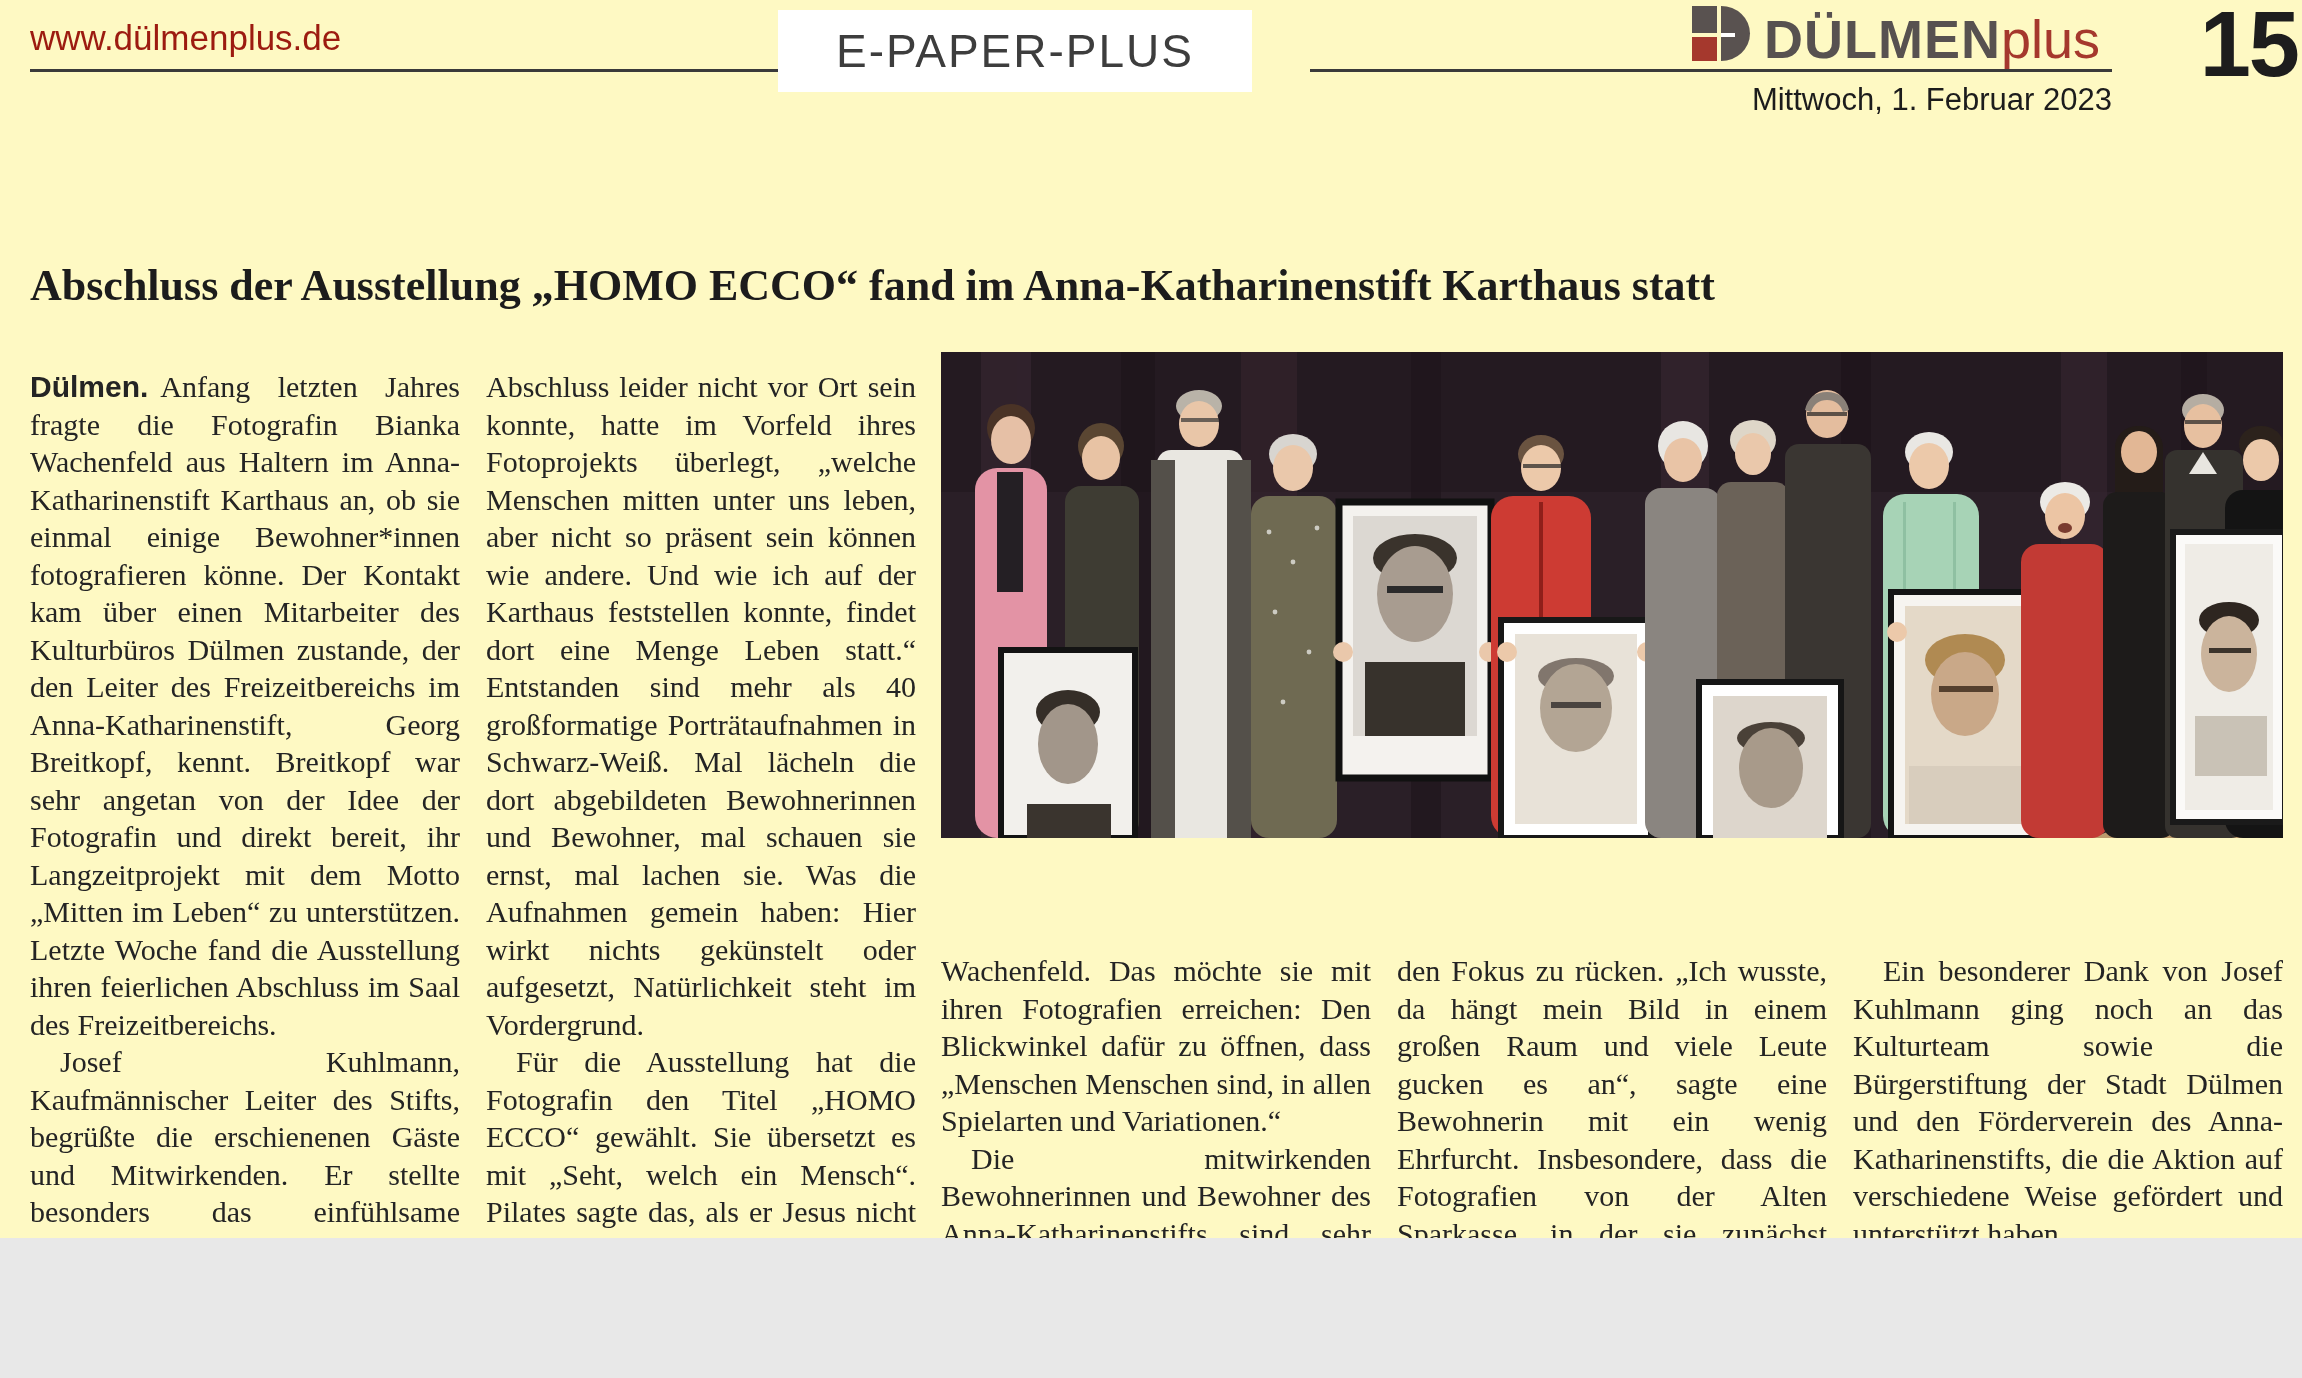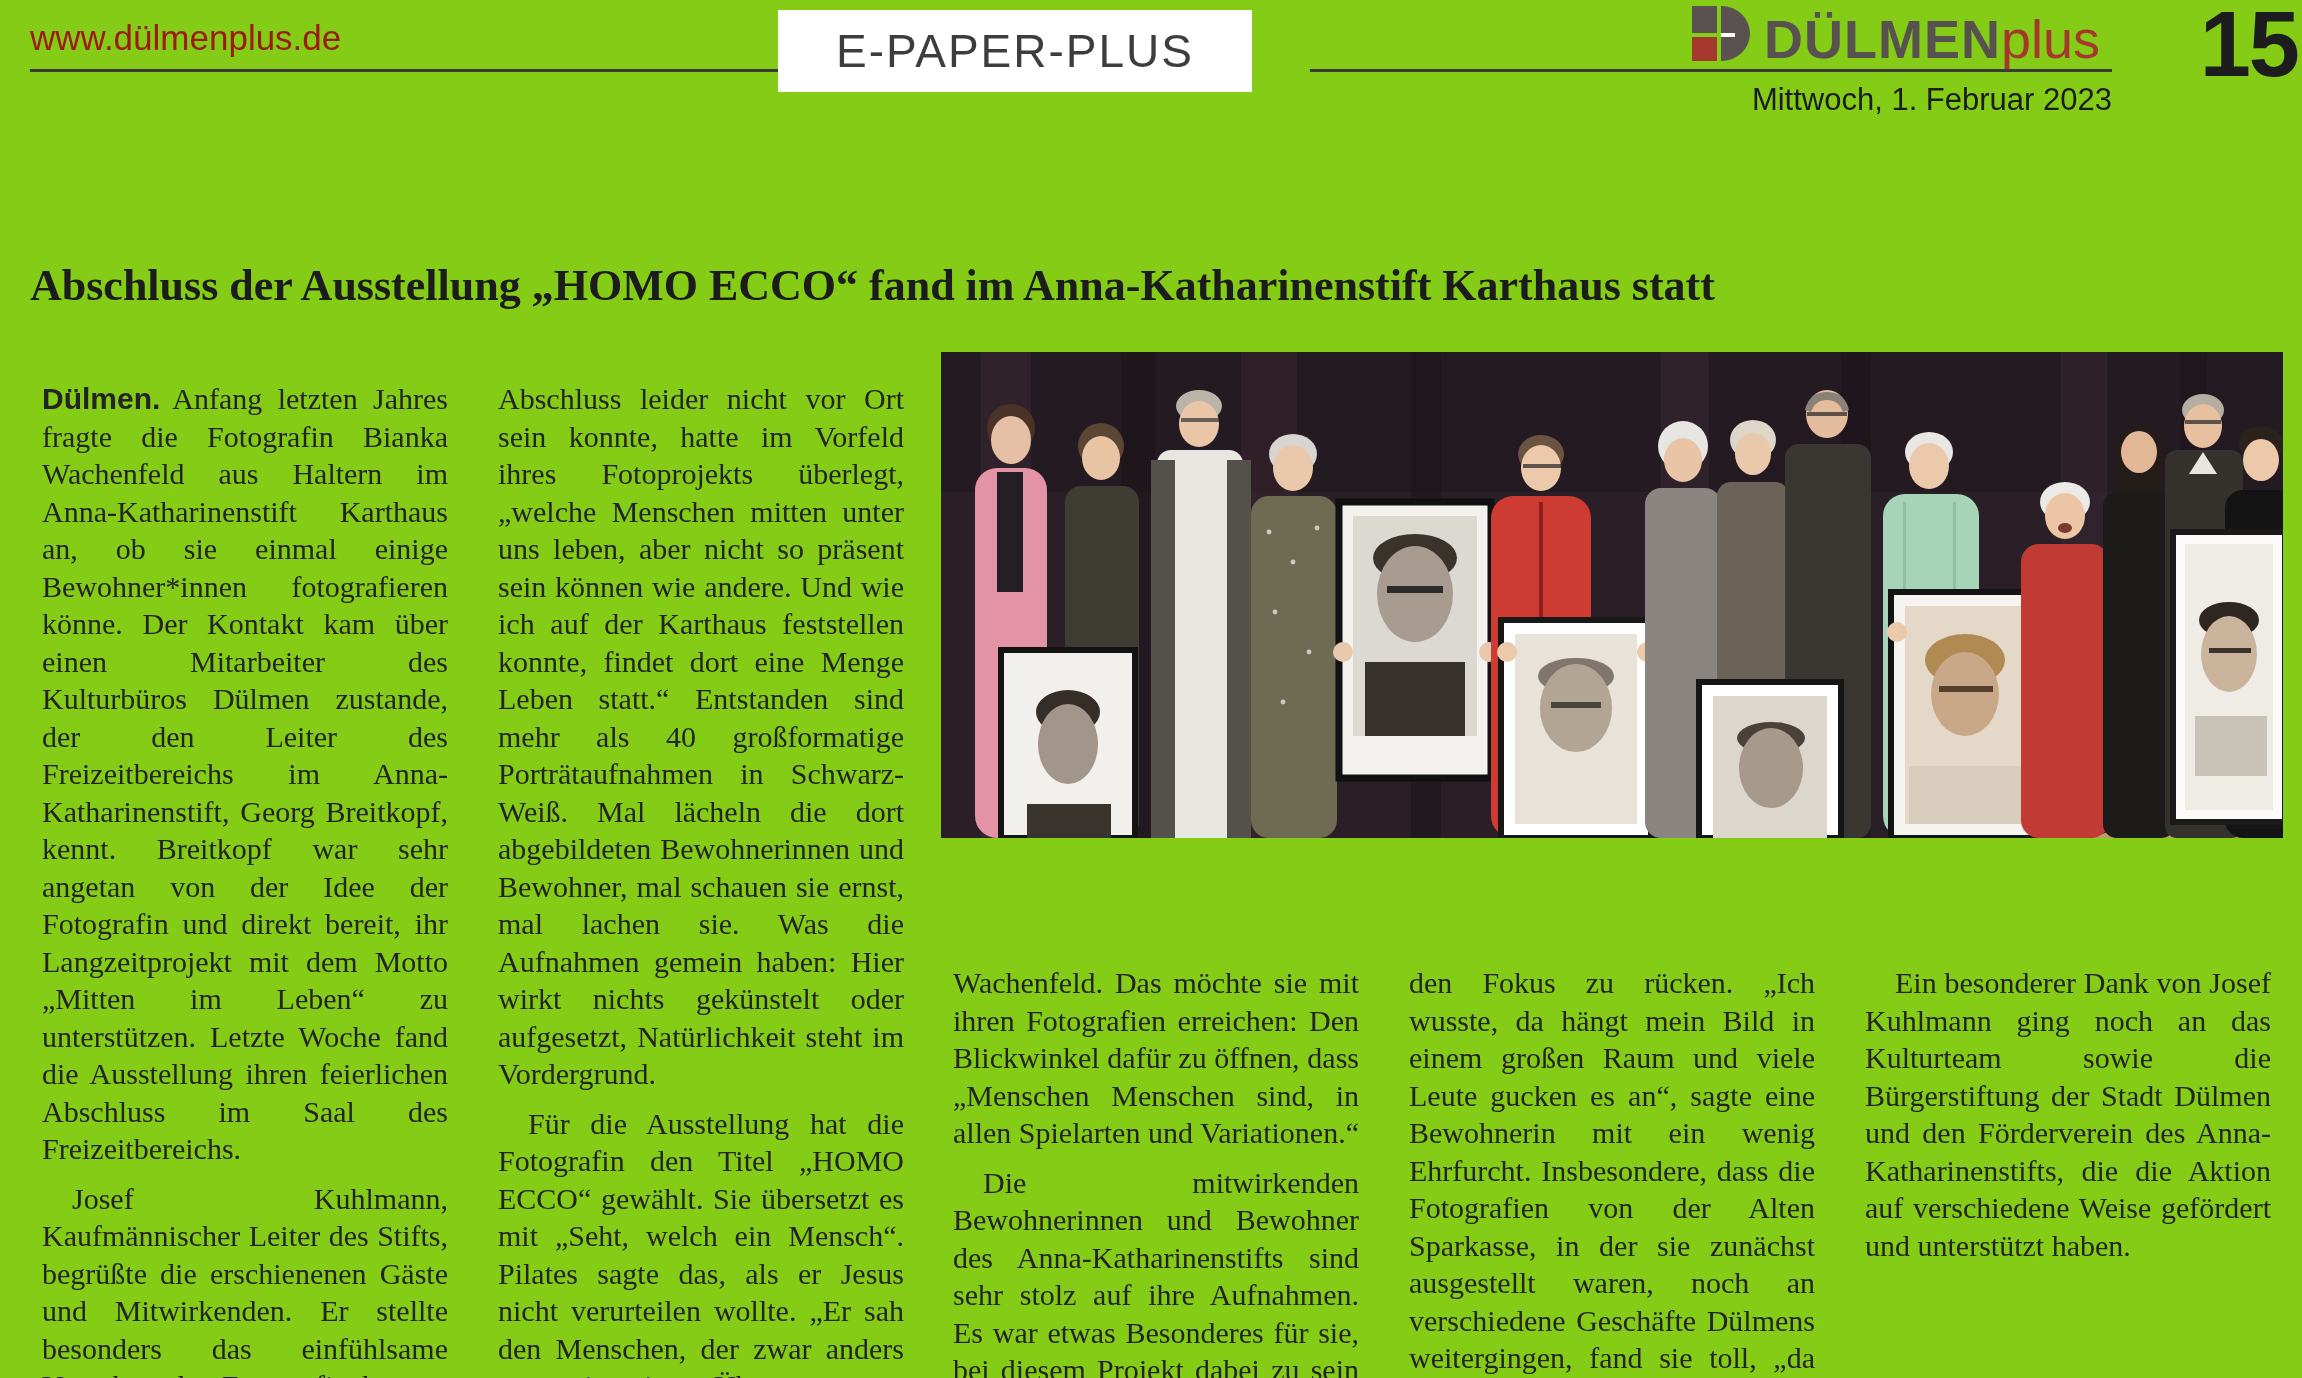--- a/index.html
+++ b/index.html
@@ -1,17 +1,17 @@
 <!DOCTYPE html>
 <html lang="de"><head>
 <meta charset="utf-8">
 <style>
   html,body { margin:0; padding:0; background:#e8e8e8; }
   #page {
-    position:relative; width:2302px; height:1378px; background:#84cc16;
+    position:relative; width:2302px; height:1238px; background:#fef9c3;
     overflow:hidden; font-family:"Liberation Sans", sans-serif; color:#242424;
   }
   
   .site-url { position:absolute; left:30px; top:18px; font-size:35px; color:#9c1b10; }
   .rule { position:absolute; top:69px; height:3px; background:#3a3a3a; z-index:1; }
   .rule.left  { left:30px;  width:806px; }
   .rule.right { left:1310px; width:802px; }
   .epaper-box {
     position:absolute; left:778px; top:10px; width:474px; height:82px; background:#fff;
     z-index:3; display:flex; align-items:center; justify-content:center;
@@ -35,21 +35,21 @@
               font-family:"Liberation Serif", serif; font-weight:bold; color:#1e1e1e;
               font-size:112px; line-height:120px; letter-spacing:-2px; }
   .headline .stretch { display:inline-block; transform:scaleX(1.04); transform-origin:0 50%; }
   .subheadline { position:absolute; left:30px; top:258px; width:2250px;
                  font-family:"Liberation Serif", serif; font-weight:bold; color:#1c1c1c;
                  font-size:44px; line-height:56px; }
   
   .col { position:absolute; width:430px; overflow:hidden;
          font-family:"Liberation Serif", serif; font-size:30px; line-height:37.5px;
          color:#242424; text-align:justify; }
-  .col p { margin:12px; }
+  .col p { margin:0; }
   .col p.indent { text-indent:30px; }
   #col1, #col2 { top:368px; height:1012px; }
   #col1 { left:30px; }  #col2 { left:486px; }
   #col3, #col4, #col5 { top:952px; height:428px; }
   #col3 { left:941px; } #col4 { left:1397px; } #col5 { left:1853px; }
   .lead { font-family:"Liberation Sans", sans-serif; font-weight:bold; margin-right:12px; }
   
   .photo { position:absolute; left:941px; top:352px; width:1342px; height:486px;
            background:#2a1f27; overflow:hidden; }
   .photo svg { display:block; }

